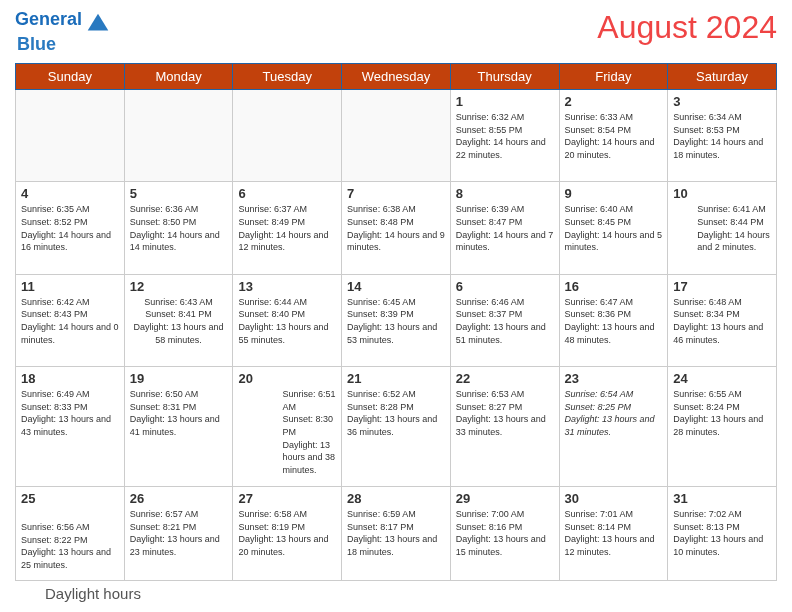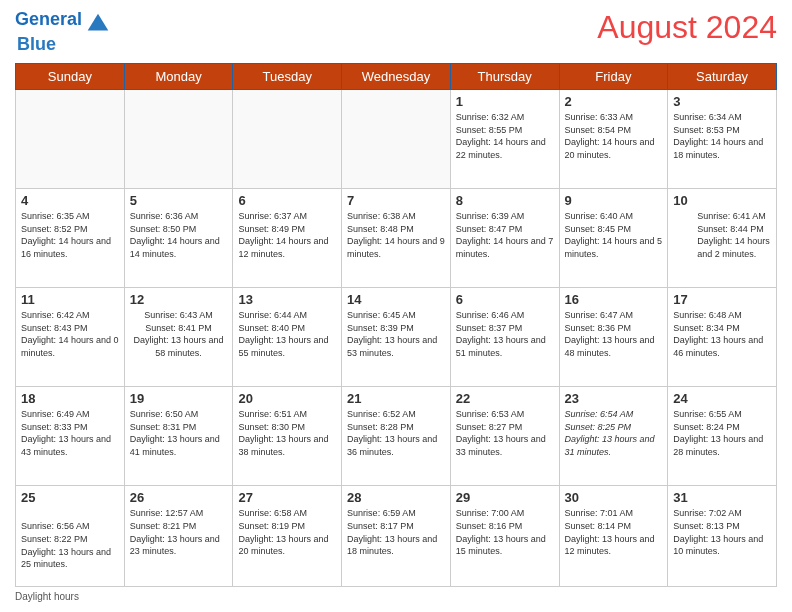--- a/index.html
+++ b/index.html
@@ -94,22 +94,23 @@
       display: block;
       margin-bottom: 2px;
     }
     .day-info {
       font-size: 9px;
       color: #333;
       line-height: 1.4;
     }
     .footer {
       margin-top: 4px;
-      font-size: 10px;
+      font-size: 15px;
       color: #555;
+      margin-left: 30px;
     }
   </style>
 </head>
 <body>
 
 <div class="page">
   <div class="header">
     <div class="logo">
       <div>
         <div style="display:flex;align-items:flex-start;">
@@ -261,21 +262,21 @@
 Daylight: 13 hours and 43 minutes.</div>
           </td>
           <td>
             <span class="day-num">19</span>
             <div class="day-info" style="white-space: pre-line;">Sunrise: 6:50 AM
 Sunset: 8:31 PM
 Daylight: 13 hours and 41 minutes.</div>
           </td>
           <td>
             <span class="day-num">20</span>
-            <div class="day-info" style="white-space: pre-line;">Sunrise: 6:51 AM
+            <div class="day-info" style="white-space: pre-line; margin-left: 44px;">Sunrise: 6:51 AM
 Sunset: 8:30 PM
 Daylight: 13 hours and 38 minutes.</div>
           </td>
           <td>
             <span class="day-num">21</span>
             <div class="day-info" style="white-space: pre-line;">Sunrise: 6:52 AM
 Sunset: 8:28 PM
 Daylight: 13 hours and 36 minutes.</div>
           </td>
           <td>
@@ -299,21 +300,21 @@
         </tr>
         <tr>
           <td>
             <span class="day-num">25</span>
             <div class="day-info" style="white-space: pre-line; margin-top: 15px;">Sunrise: 6:56 AM
 Sunset: 8:22 PM
 Daylight: 13 hours and 25 minutes.</div>
           </td>
           <td>
             <span class="day-num">26</span>
-            <div class="day-info" style="white-space: pre-line;">Sunrise: 12:57 AM
+            <div class="day-info" style="white-space: pre-line;">Sunrise: 6:57 AM
 Sunset: 8:21 PM
 Daylight: 13 hours and 23 minutes.</div>
           </td>
           <td>
             <span class="day-num">27</span>
             <div class="day-info" style="white-space: pre-line;">Sunrise: 6:58 AM
 Sunset: 8:19 PM
 Daylight: 13 hours and 20 minutes.</div>
           </td>
           <td>

